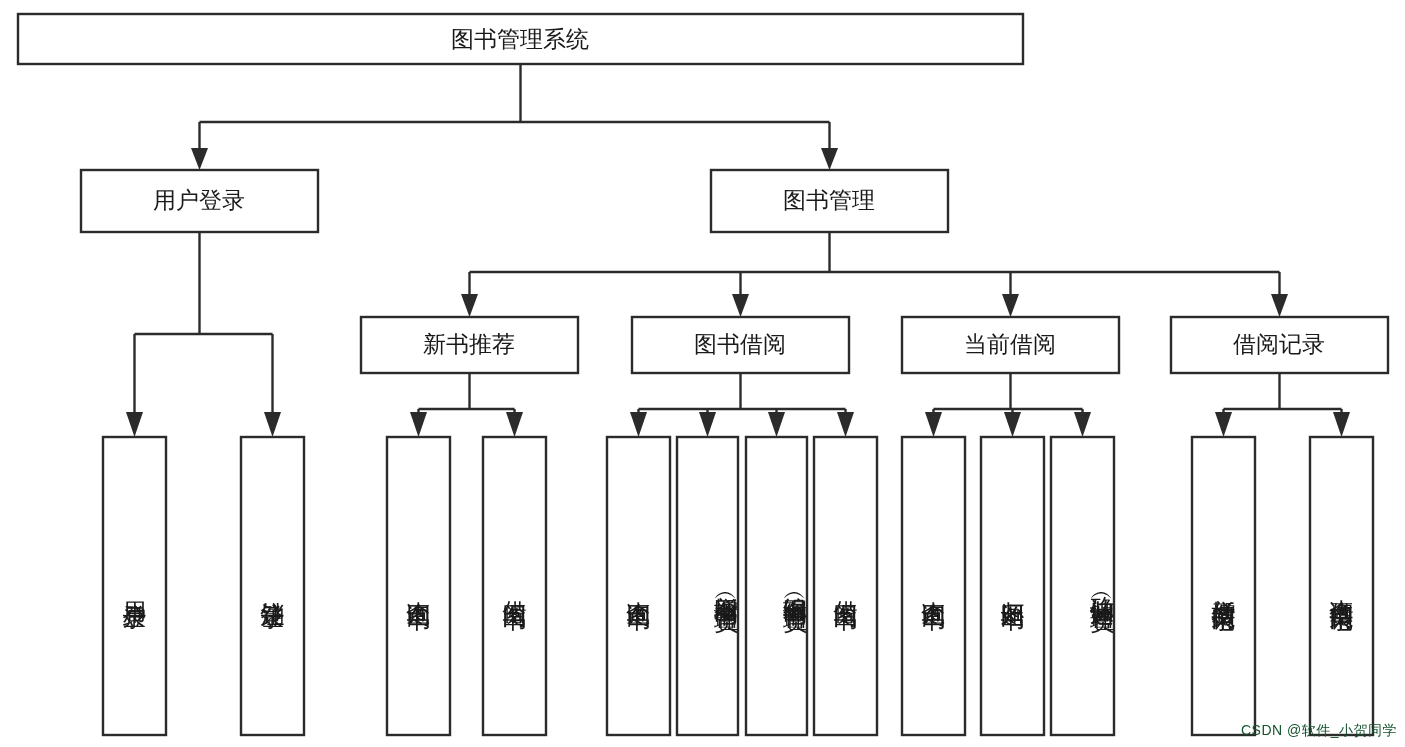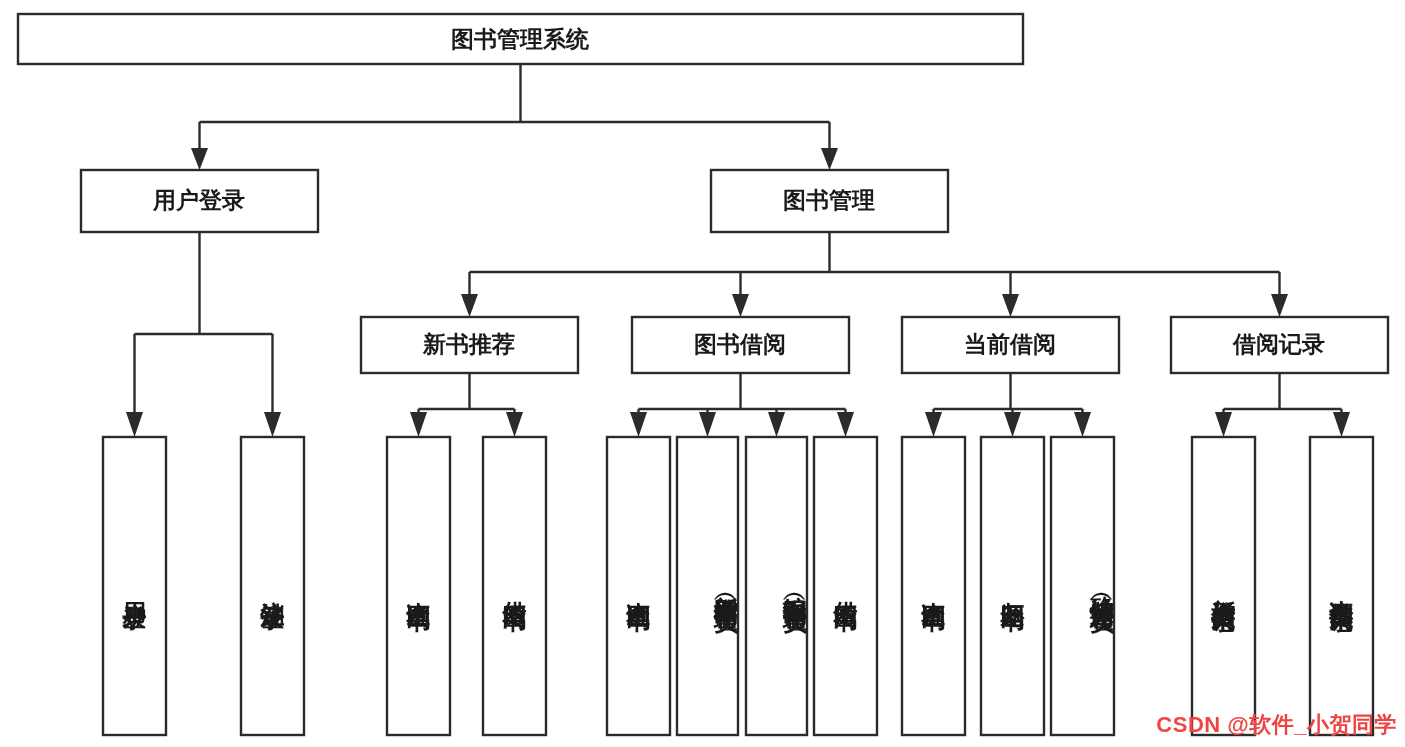--- a/index.html
+++ b/index.html
@@ -11,21 +11,20 @@
     width: 1405px;
     height: 747px;
     font-family: "Liberation Sans", "DejaVu Sans", sans-serif;
     overflow: hidden;
     position: relative;
   }
   #diagram-root {
     position: relative;
     width: 1405px;
     height: 747px;
-    font-weight: bold;
   }
   svg#tree-svg {
     position: absolute;
     top: 0;
     left: 0;
     width: 1405px;
     height: 747px;
     display: block;
   }
   .node-box {
@@ -61,22 +60,22 @@
     line-height: 1;
     white-space: nowrap;
     text-align: center;
     pointer-events: none;
   }
   .watermark {
     position: absolute;
     right: 8px;
     bottom: 7px;
     font-family: "Liberation Sans", "DejaVu Sans", sans-serif;
-    font-size: 22px;
-    color: #ef4444;
+    font-size: 14px;
+    color: #14532d;
     white-space: nowrap;
     letter-spacing: 0.5px;
   }
 </style>
 </head>
 <body>
 
 <div id="diagram-root">
 
   <svg id="tree-svg" viewBox="0 0 1405 747">

